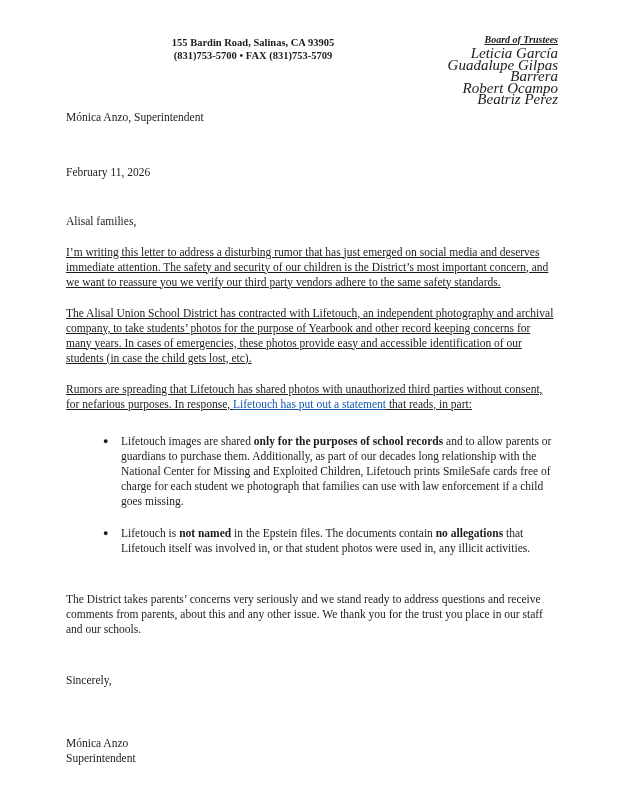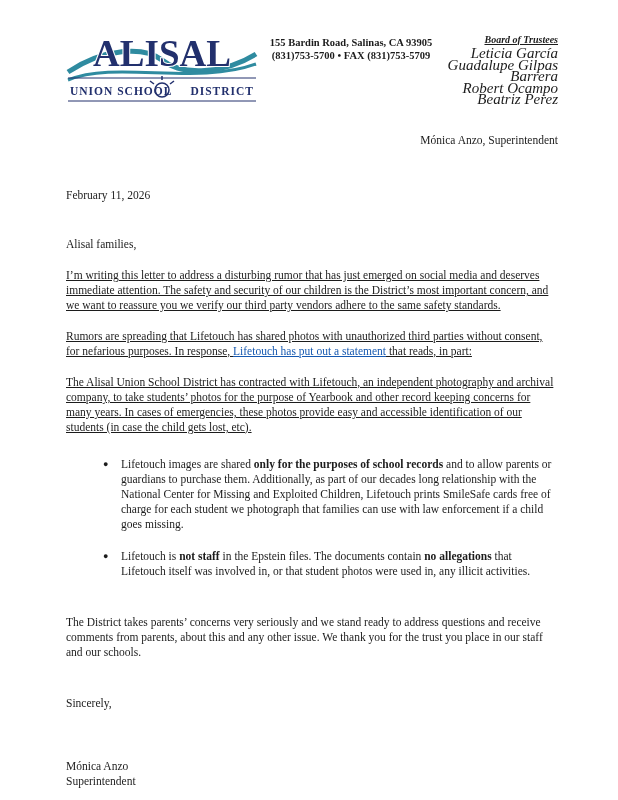--- a/index.html
+++ b/index.html
@@ -20,21 +20,21 @@
   .office { flex:1; text-align:center; font-weight:bold; padding-top:10px; }
   .office-title { font-size:11.5px; line-height:14px; }
   .office-line  { font-size:10.5px; line-height:13px; }
 
   .board { width:118px; flex:none; text-align:right; font-style:italic; padding-top:8px; }
   .board-title  { font-size:10px; font-weight:bold; text-decoration:underline; line-height:12px; margin-bottom:2px; }
   .board-member { font-size:15px; line-height:11.5px; }
 
   
   .body-text { font-size:11.5px; line-height:15px; }
-  .sup-line   { margin-top:27px;text-align:right; }
+  .sup-line   { margin-top:4px; }
   .date-line  { margin-top:40px; }
   .salutation { margin-top:34px; }
   .para       { margin-top:16px;text-decoration:underline; }
 
   .bullets { list-style:none; margin-top:22px; padding-left:37px; }
   .bullets li { display:flex; margin-bottom:17px; }
   .bullets .marker { flex:none; width:18px; font-size:9px; line-height:15px; }
   .bullets .li-text { flex:1; }
 
   .closing   { margin-top:36px; }
@@ -45,35 +45,20 @@
   a.link { color:#1558b0; text-decoration:underline; cursor:pointer; }
   strong { font-weight:bold; }
 </style>
 </head>
 <body>
 
 <div class="page">
 
   <div class="header">
 
-    <div class="logo-wrap">
-      <svg class="logo-svg" viewBox="0 0 192 80">
-        <path d="M2,46 C38,22 78,20 96,34 C116,50 158,48 190,28" fill="none" stroke="#2f8ba0" stroke-width="5"></path>
-        <path d="M2,54 C50,34 130,60 190,38" fill="none" stroke="#2f8ba0" stroke-width="3"></path>
-        <text x="96" y="40" text-anchor="middle" class="logo-word" paint-order="stroke" stroke="#ffffff" stroke-width="2">ALISAL</text>
-        <line x1="2" y1="52" x2="190" y2="52" stroke="#22306d" stroke-width="1"></line>
-        <circle cx="96" cy="64" r="7" fill="none" stroke="#22306d" stroke-width="1.5"></circle>
-        <line x1="96" y1="54" x2="96" y2="50" stroke="#22306d" stroke-width="1.5"></line>
-        <line x1="88" y1="58" x2="84" y2="55" stroke="#22306d" stroke-width="1.5"></line>
-        <line x1="104" y1="58" x2="108" y2="55" stroke="#22306d" stroke-width="1.5"></line>
-        <text x="4" y="69" class="logo-sub">UNION SCHOOL</text>
-        <text x="188" y="69" text-anchor="end" class="logo-sub">DISTRICT</text>
-        <line x1="2" y1="75" x2="190" y2="75" stroke="#22306d" stroke-width="1"></line>
-      </svg>
-    </div>
 
     <div class="office">
       <div class="office-line">155 Bardin Road, Salinas, CA  93905</div>
       <div class="office-line">(831)753-5700 • FAX (831)753-5709</div>
     </div>
 
     <div class="board">
       <div class="board-title">Board of Trustees</div>
       <div class="board-member">Leticia García</div>
       <div class="board-member">Guadalupe Gilpas Barrera</div>
@@ -81,31 +66,31 @@
       <div class="board-member">Beatriz Perez</div>
     </div>
   </div>
 
   <div class="body-text">
     <p class="sup-line">Mónica Anzo, Superintendent</p>
     <p class="date-line">February 11, 2026</p>
     <p class="salutation">Alisal families,</p>
 
     <p class="para">I’m writing this letter to address a disturbing rumor that has just emerged on social media and deserves immediate attention. The safety and security of our children is the District’s most important concern, and we want to reassure you we verify our third party vendors adhere to the same safety standards.</p>
+    <p class="para">The Alisal Union School District has contracted with Lifetouch, an independent photography and archival company, to take students’ photos for the purpose of Yearbook and other record keeping concerns for many years. In cases of emergencies, these photos provide easy and accessible identification of our students (in case the child gets lost, etc).</p>
     <p class="para"><span>Rumors are spreading that Lifetouch has shared photos with unauthorized third parties without consent, for nefarious purposes. In response, </span><a class="link" href="#">Lifetouch has put out a statement</a><span> that reads, in part:</span></p>
-    <p class="para">The Alisal Union School District has contracted with Lifetouch, an independent photography and archival company, to take students’ photos for the purpose of Yearbook and other record keeping concerns for many years. In cases of emergencies, these photos provide easy and accessible identification of our students (in case the child gets lost, etc).</p>
 
     <ul class="bullets">
       <li>
         <span class="marker">●</span>
         <span class="li-text"><span>Lifetouch images are shared </span><strong>only for the purposes of school records</strong><span> and to allow parents or guardians to purchase them. Additionally, as part of our decades long relationship with the National Center for Missing and Exploited Children, Lifetouch prints SmileSafe cards free of charge for each student we photograph that families can use with law enforcement if a child goes missing.</span></span>
       </li>
       <li>
         <span class="marker">●</span>
-        <span class="li-text"><span>Lifetouch is </span><strong>not staff</strong><span> in the Epstein files. The documents contain </span><strong>no allegations</strong><span> that Lifetouch itself was involved in, or that student photos were used in, any illicit activities.</span></span>
+        <span class="li-text"><span>Lifetouch is </span><strong>not named</strong><span> in the Epstein files. The documents contain </span><strong>no allegations</strong><span> that Lifetouch itself was involved in, or that student photos were used in, any illicit activities.</span></span>
       </li>
     </ul>
 
     <p class="closing">The District takes parents’ concerns very seriously and we stand ready to address questions and receive comments from parents, about this and any other issue. We thank you for the trust you place in our staff and our schools.</p>
     <p class="sincerely">Sincerely,</p>
     <p class="signature">Mónica Anzo</p>
     <p class="sig-title">Superintendent</p>
   </div>
 </div>
 

